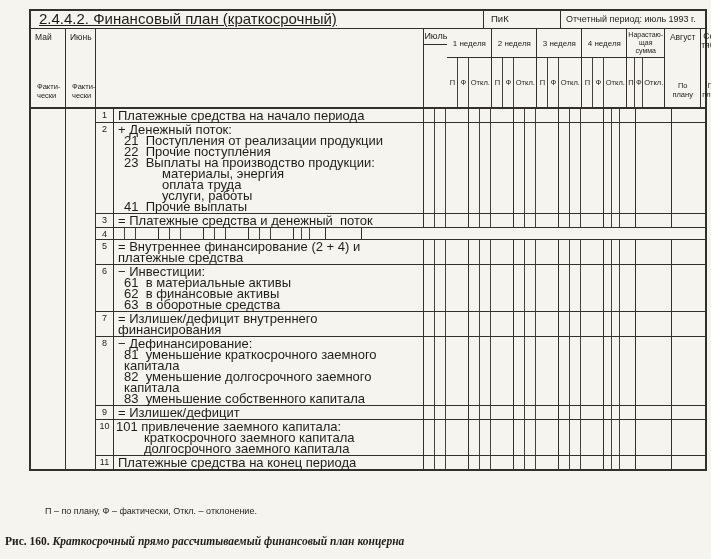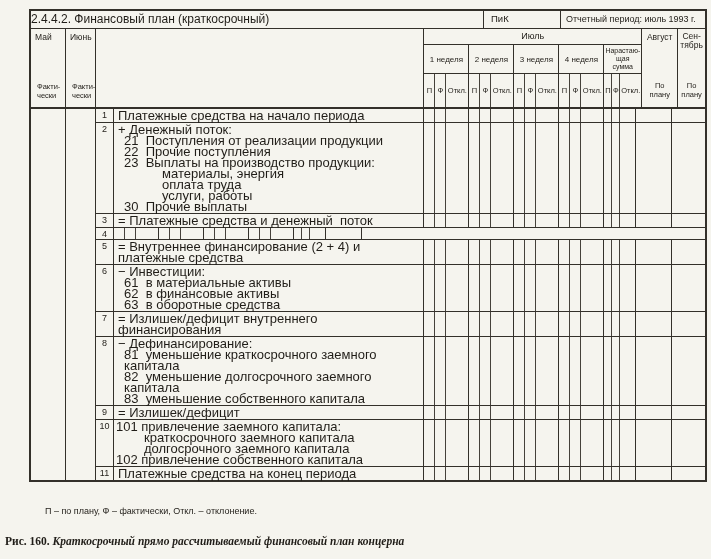--- a/index.html
+++ b/index.html
@@ -15,32 +15,32 @@
   }
   
   .fintable{
     position:absolute;left:29px;top:9px;width:678px;
     border:2px solid var(--line);box-sizing:border-box;background:var(--paper);
   }
   .fintable *{box-sizing:border-box;}
   .cellR{border-right:1.5px solid var(--line);}
   
   .thead{display:flex;height:18px;border-bottom:1.5px solid var(--line);align-items:stretch;}
-  .th-title{flex:0 0 453px;font-size:12px;line-height:16px;padding-left:0;white-space:nowrap;overflow:hidden;}
+  .th-title{flex:0 0 453px;font-size:15px;line-height:16px;padding-left:8px;white-space:nowrap;overflow:hidden;text-decoration:underline;}
   .th-pik{flex:0 0 77px;font-size:9.5px;line-height:16px;padding-left:7px;}
   .th-period{flex:1;font-size:9px;line-height:16px;padding-left:5px;white-space:nowrap;overflow:hidden;}
   
   .hband{display:flex;height:80px;border-bottom:2px solid var(--line);}
   .hb-may{flex:0 0 35px;}
   .hb-june{flex:0 0 30px;}
   .hb-month{display:flex;flex-direction:column;font-size:8.5px;}
   .hb-month .month{padding:3px 0 0 4px;}
   .hb-month .mode{margin-top:auto;margin-bottom:7px;padding-left:6px;font-size:7.5px;line-height:8.5px;white-space:pre-line;}
   .hb-space{flex:0 0 328px;}
-  .hb-july{flex:0 0 212px;display:flex;flex-direction:column;}
+  .hb-july{flex:0 0 212px;display:flex;flex-direction:row;}
   .july-title{height:16px;border-bottom:1.5px solid var(--line);text-align:center;font-size:9px;line-height:15px;}
   .jgroups{flex:1;display:flex;}
   .jg{display:flex;flex-direction:column;border-right:1.5px solid var(--line);}
   .jg.w45{flex:0 0 45px;}
   .jg.w32{flex:0 0 32px;border-right:none;}
   .wlabel{height:29px;border-bottom:1.5px solid var(--line);display:flex;align-items:center;justify-content:center;
           text-align:center;font-size:8px;line-height:9px;white-space:pre-line;padding:1px;}
   .jg.w32 .wlabel{font-size:7px;line-height:8px;}
   .pfo{flex:1;display:flex;}
   .pfo .dc{display:flex;align-items:center;justify-content:center;font-size:7.5px;overflow:hidden;}
@@ -203,21 +203,21 @@
           <div class="trow">
             <div class="c-num">2</div>
             <div class="c-desc">
               <div class="dline i0">+ Денежный поток:</div>
               <div class="dline i1">21  Поступления от реализации продукции</div>
               <div class="dline i1">22  Прочие поступления</div>
               <div class="dline i1">23  Выплаты на производство продукции:</div>
               <div class="dline i2">материалы, энергия</div>
               <div class="dline i2">оплата труда</div>
               <div class="dline i2">услуги, работы</div>
-              <div class="dline i1">30  Прочие выплаты</div>
+              <div class="dline i1">41  Прочие выплаты</div>
             </div>
             <div class="wgc w45">
               <div class="dc dc-p"></div>
               <div class="dc dc-f"></div>
               <div class="dc dc-o"></div>
             </div>
             <div class="wgc w45">
               <div class="dc dc-p"></div>
               <div class="dc dc-f"></div>
               <div class="dc dc-o"></div>
@@ -473,21 +473,20 @@
             </div>
             <div class="c-aug"></div>
             <div class="c-sep"></div>
           </div>
           <div class="trow">
             <div class="c-num">10</div>
             <div class="c-desc">
               <div class="dline i3">101 привлечение заемного капитала:</div>
               <div class="dline i4">краткосрочного заемного капитала</div>
               <div class="dline i4">долгосрочного заемного капитала</div>
-              <div class="dline i3">102 привлечение собственного капитала</div>
             </div>
             <div class="wgc w45">
               <div class="dc dc-p"></div>
               <div class="dc dc-f"></div>
               <div class="dc dc-o"></div>
             </div>
             <div class="wgc w45">
               <div class="dc dc-p"></div>
               <div class="dc dc-f"></div>
               <div class="dc dc-o"></div>

